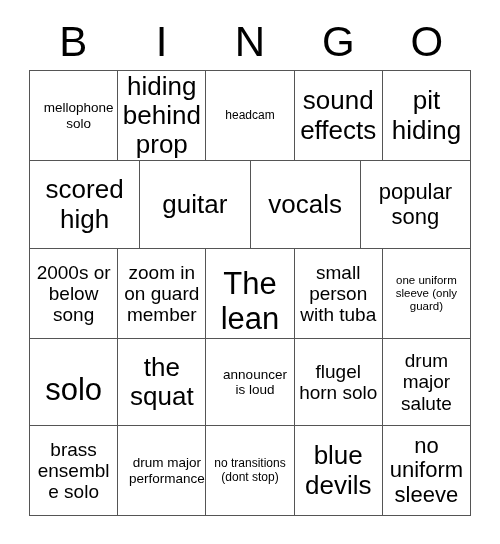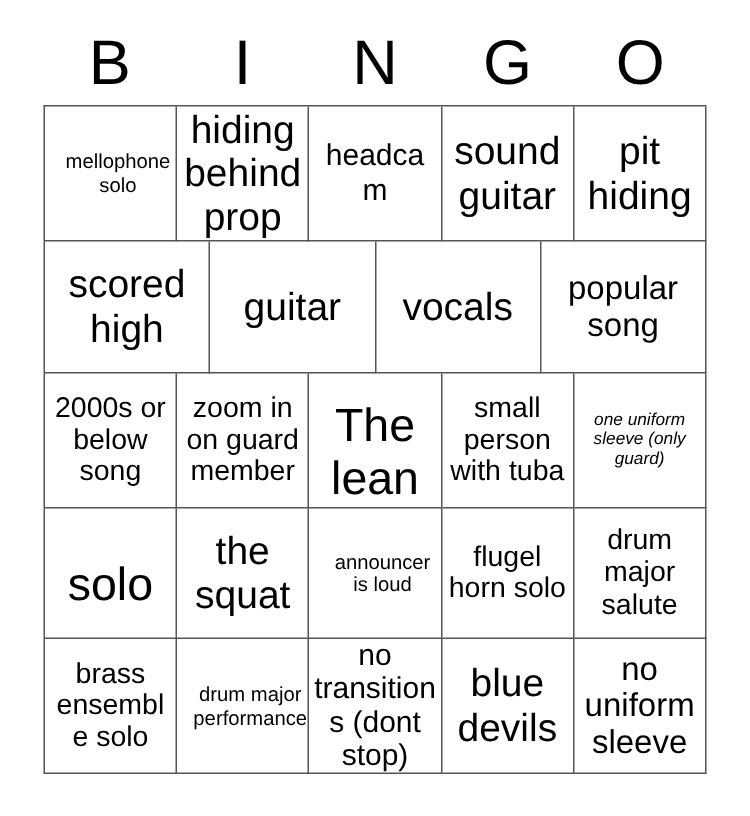--- a/index.html
+++ b/index.html
@@ -66,23 +66,23 @@
     word-wrap: break-word;
     overflow-wrap: break-word;
     hyphens: none;
   }
   .r0 { height: 90px; }
   .r1 { height: 88px; justify-content: center; }
   .r2 { height: 90px; }
   .r3 { height: 87px; }
   .r4 { height: 90px; }
 
-  .fs-xs  { font-size: 11.5px; font-style: italic; }
+  .fs-xs  { font-size: 11.5px; }
   .fs-sm  { font-size: 13.5px; margin-left: 10px; }
-  .fs-md  { font-size: 20px; }
+  .fs-md  { font-size: 12px; }
   .fs-lg  { font-size: 19px; }
   .fs-xl  { font-size: 22px; }
   .fs-xxl { font-size: 26px; }
   .fs-huge{ font-size: 31px; margin-top: 16px; }
 </style>
 </head>
 <body>
 
 <div class="card">
 
@@ -100,21 +100,21 @@
       <div class="cell r0">
           <span class="cell-text fs-sm">mellophone solo</span>
         </div>
       <div class="cell r0">
           <span class="cell-text fs-xxl">hiding behind prop</span>
         </div>
       <div class="cell r0">
           <span class="cell-text fs-md">headcam</span>
         </div>
       <div class="cell r0">
-          <span class="cell-text fs-xxl">sound guitar</span>
+          <span class="cell-text fs-xxl">sound effects</span>
         </div>
       <div class="cell r0">
           <span class="cell-text fs-xxl">pit hiding</span>
         </div>
     </div>
 
     <div class="grid-row">
       <div class="cell r1">
           <span class="cell-text fs-xxl">scored high</span>
         </div>

